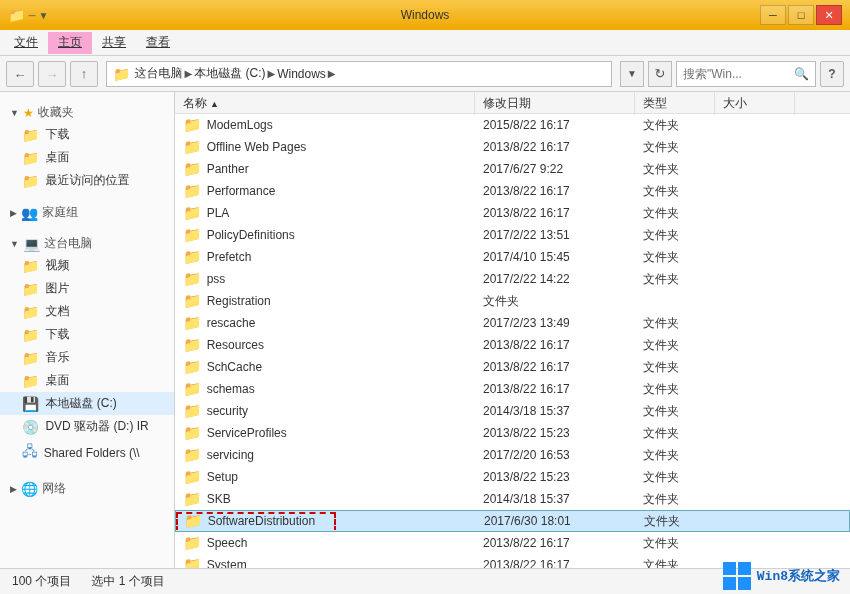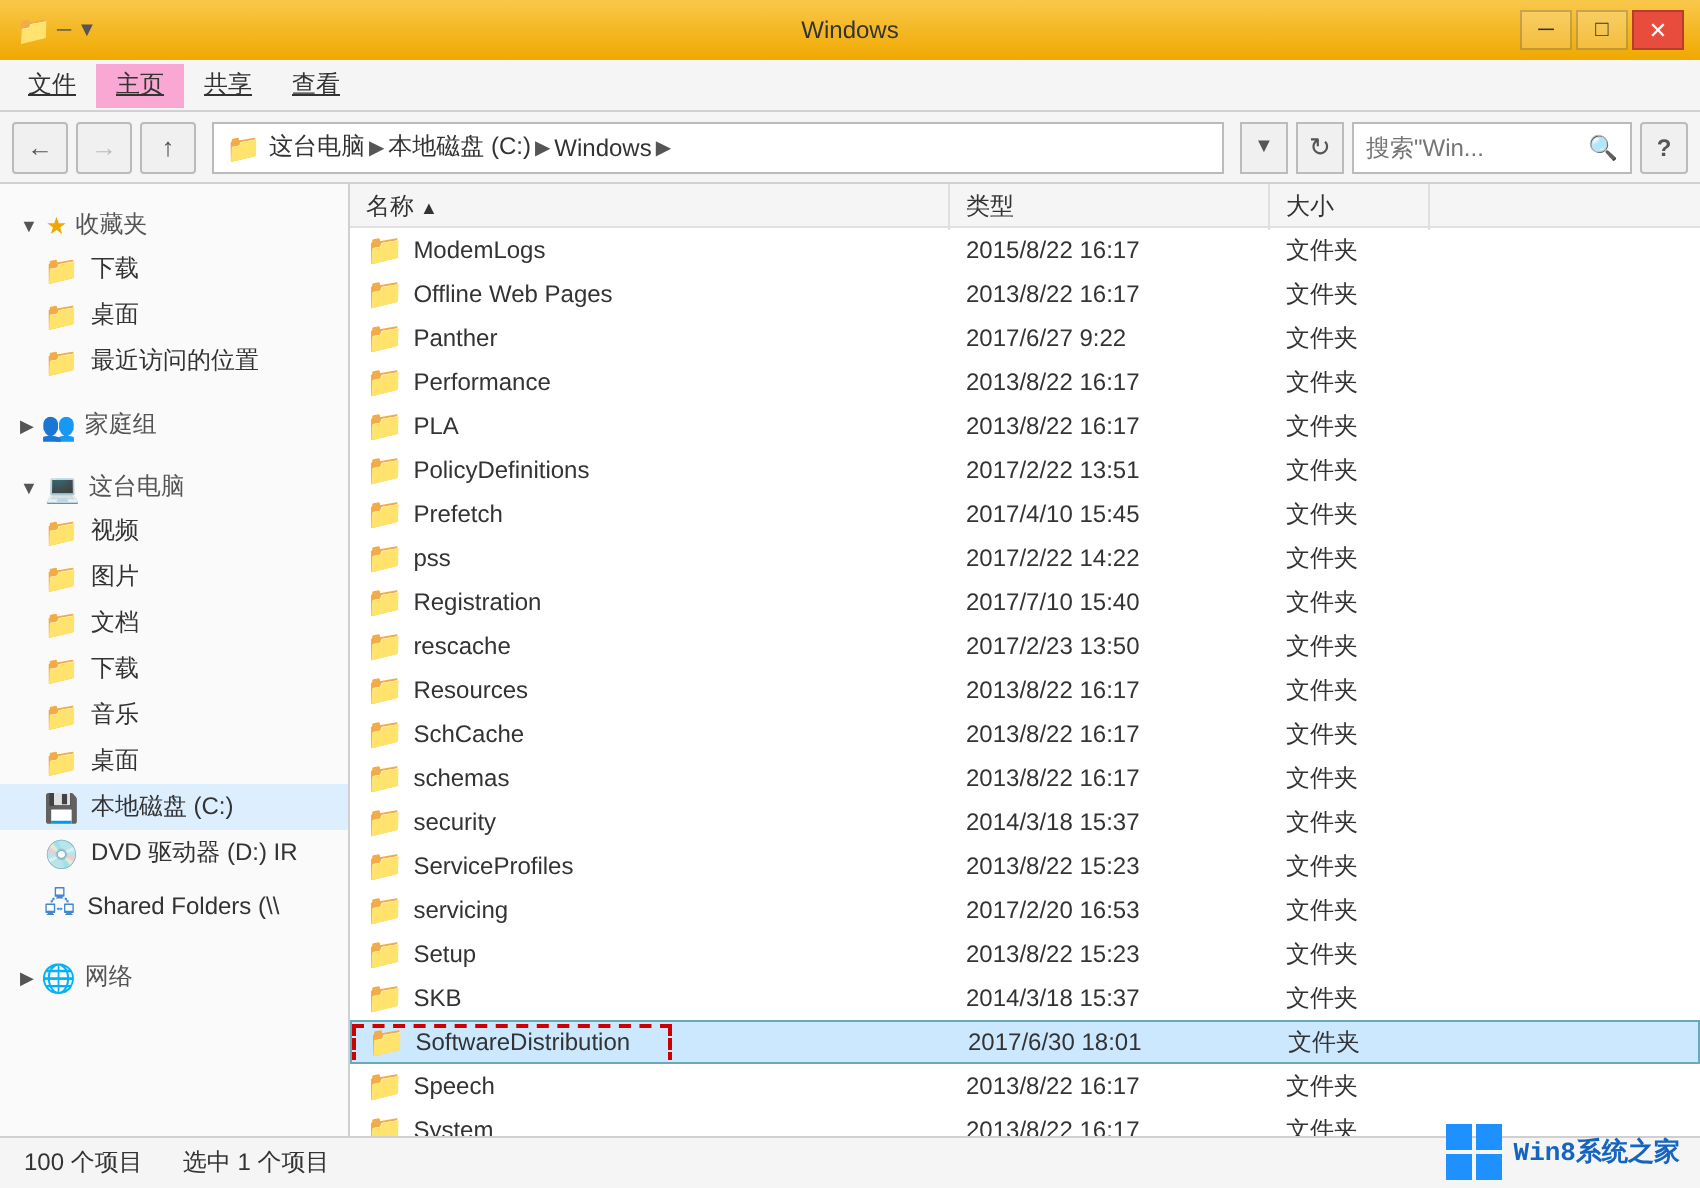--- a/index.html
+++ b/index.html
@@ -324,20 +324,23 @@
   </div>
 
   <div class="content-area">
 
     <div class="column-headers">
       <div class="col-header">
         <span>名称</span>
         <span style="font-size:9px;">▲</span>
       </div>
       <div class="col-header">
+        <span>修改日期</span>
+      </div>
+      <div class="col-header">
         <span>类型</span>
       </div>
       <div class="col-header">
         <span>大小</span>
       </div>
     </div>
 
     <div class="file-list" id="file-list">
         <div class="file-row">
           <div class="file-cell">
@@ -409,30 +412,29 @@
           </div>
           <div class="file-cell">2017/2/22 14:22</div>
           <div class="file-cell">文件夹</div>
           <div class="file-cell"></div>
         </div>
         <div class="file-row">
           <div class="file-cell">
             <span style="font-size: 15px; color: rgb(232, 160, 0);">📁</span>
             <span>Registration</span>
           </div>
-          <div class="file-cell">2017/7/10 15:40</div>
           <div class="file-cell">文件夹</div>
           <div class="file-cell"></div>
         </div>
         <div class="file-row">
           <div class="file-cell">
             <span style="font-size: 15px; color: rgb(232, 160, 0);">📁</span>
             <span>rescache</span>
           </div>
-          <div class="file-cell">2017/2/23 13:50</div>
+          <div class="file-cell">2017/2/23 13:49</div>
           <div class="file-cell">文件夹</div>
           <div class="file-cell"></div>
         </div>
         <div class="file-row">
           <div class="file-cell">
             <span style="font-size: 15px; color: rgb(232, 160, 0);">📁</span>
             <span>Resources</span>
           </div>
           <div class="file-cell">2013/8/22 16:17</div>
           <div class="file-cell">文件夹</div>

